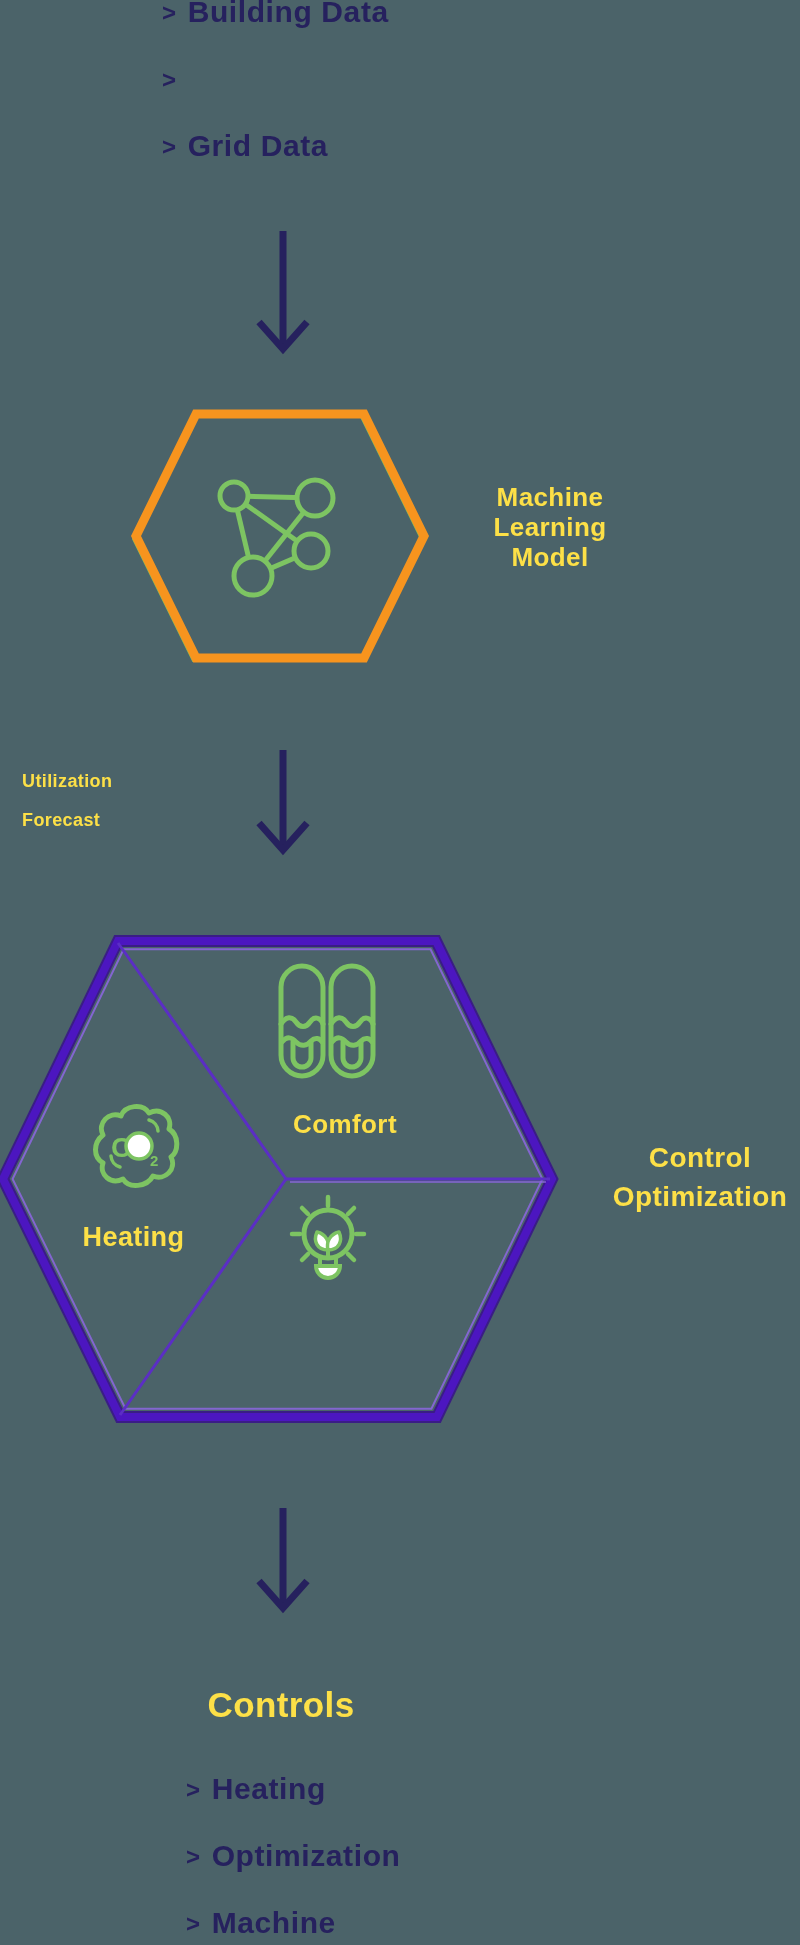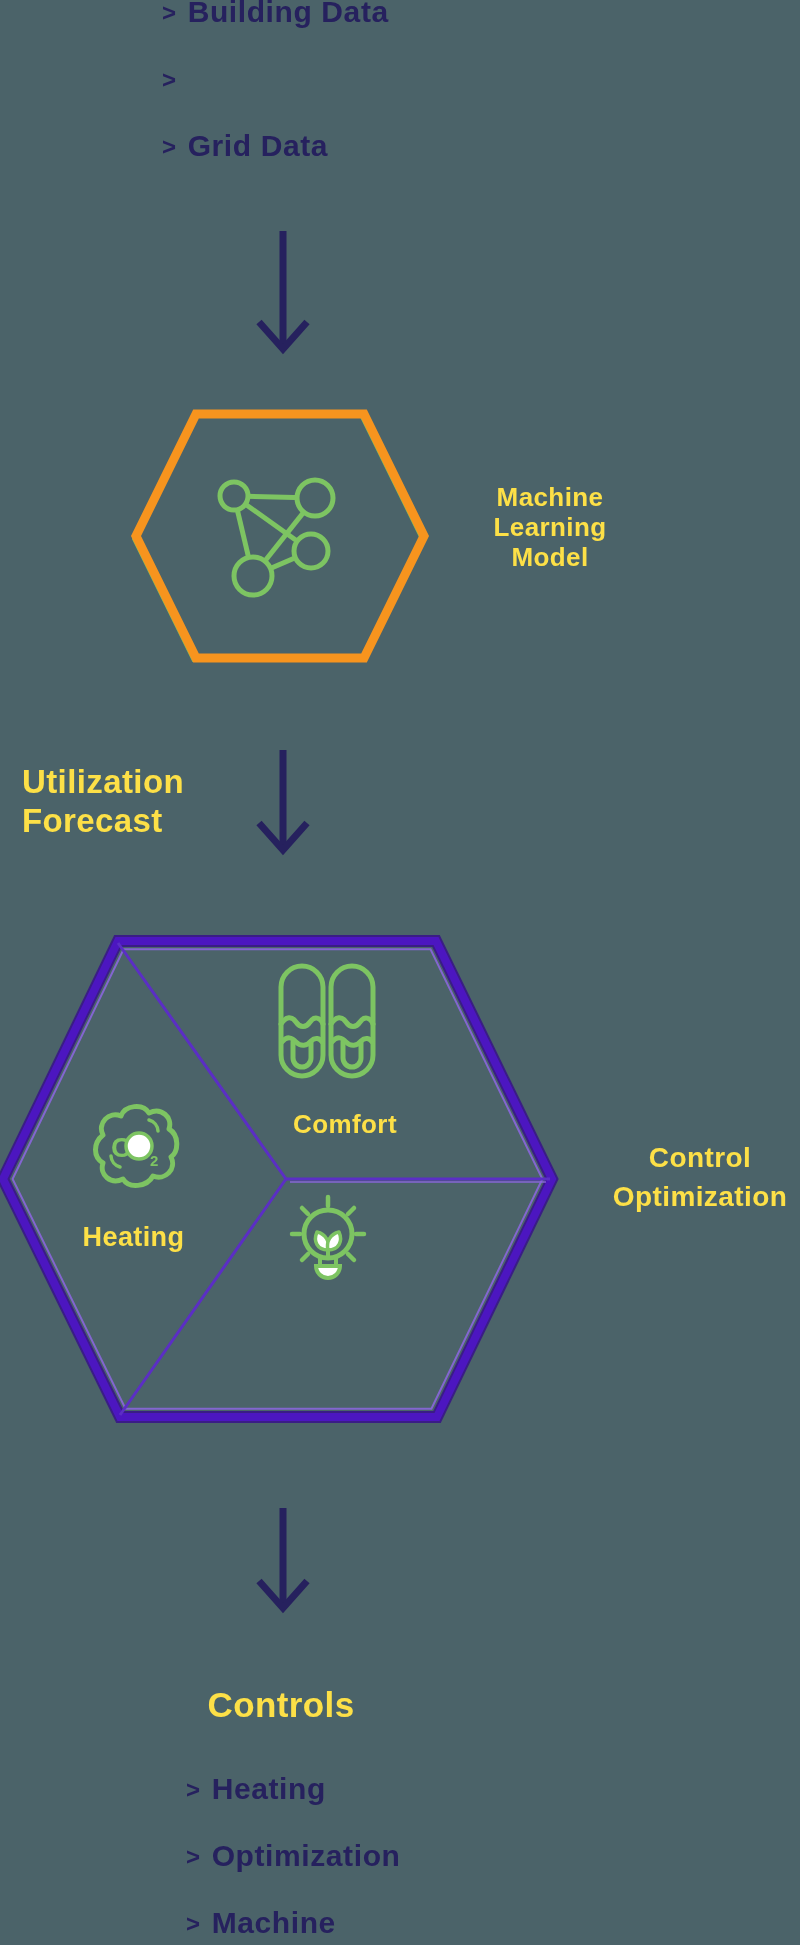--- a/index.html
+++ b/index.html
@@ -65,21 +65,21 @@
       <circle cx="125" cy="172" r="19" fill="#4B6369"></circle>
     </g>
   </svg>
 
   <div class="green-label center abs" style="left:450px;top:482px;width:200px;font-size:26px;line-height:30px;">
     <div>Machine</div>
     <div>Learning</div>
     <div>Model</div>
   </div>
 
-  <div class="green-label abs" style="left:22px;top:762px;font-size:33px;line-height:39px;">
+  <div class="green-label abs" style="left:22px;top:762px;font-size:18px;line-height:39px;">
     <div>Utilization</div>
     <div>Forecast</div>
   </div>
 
   <svg class="abs" style="left:254px;top:748px;" width="58" height="110" viewBox="0 0 58 110">
     <line x1="29" y1="2" x2="29" y2="101" stroke="#26215E" stroke-width="7"></line>
     <polyline points="5,75 29,102 53,75" fill="none" stroke="#26215E" stroke-width="7"></polyline>
   </svg>
 
   <svg class="abs" style="left:0px;top:933px;" width="560" height="492" viewBox="0 0 560 492">

